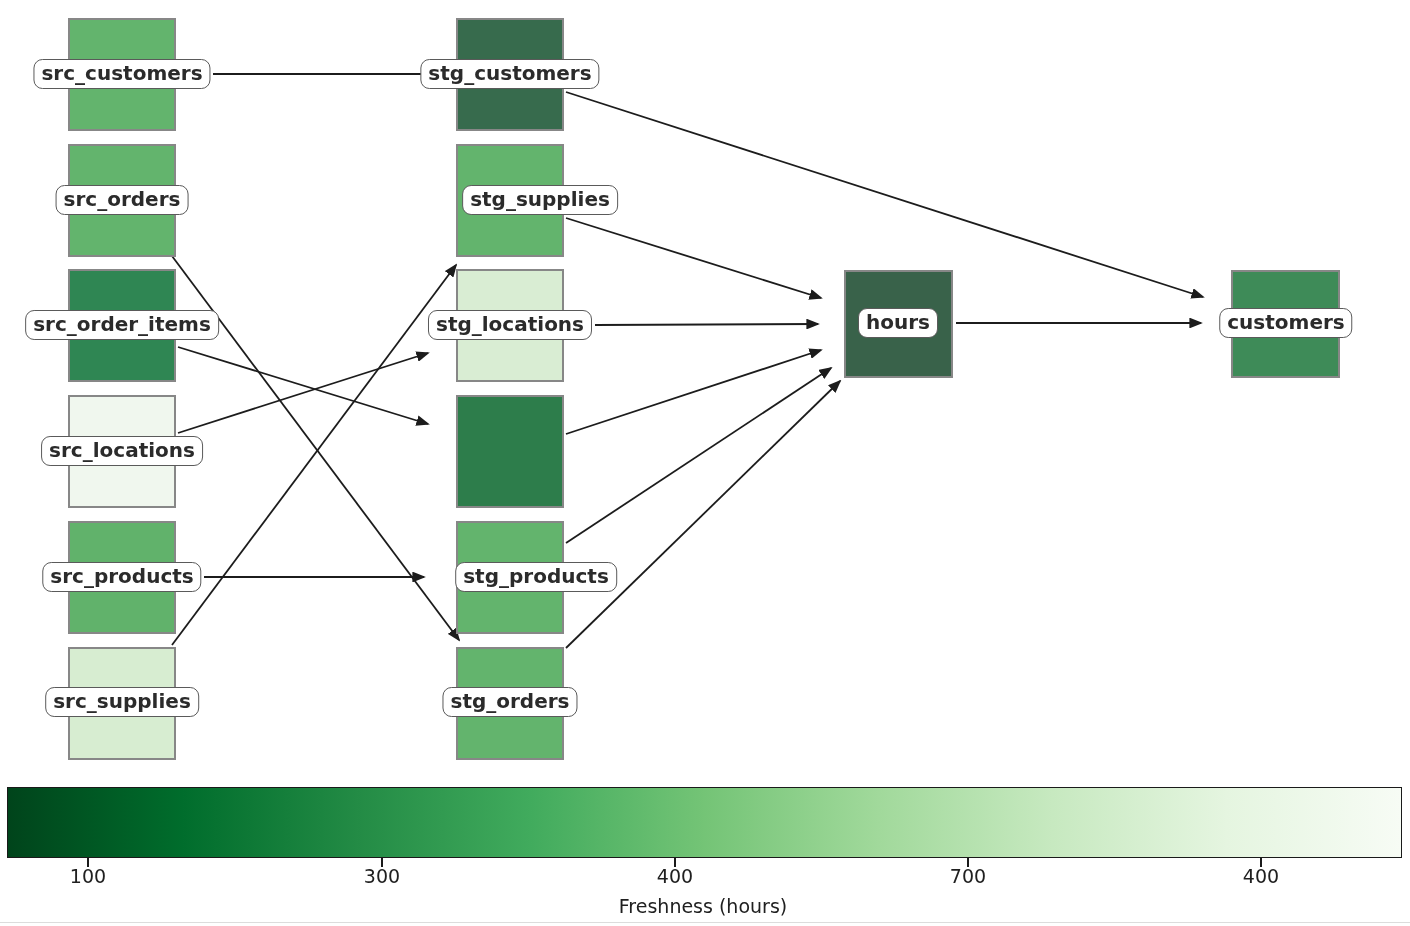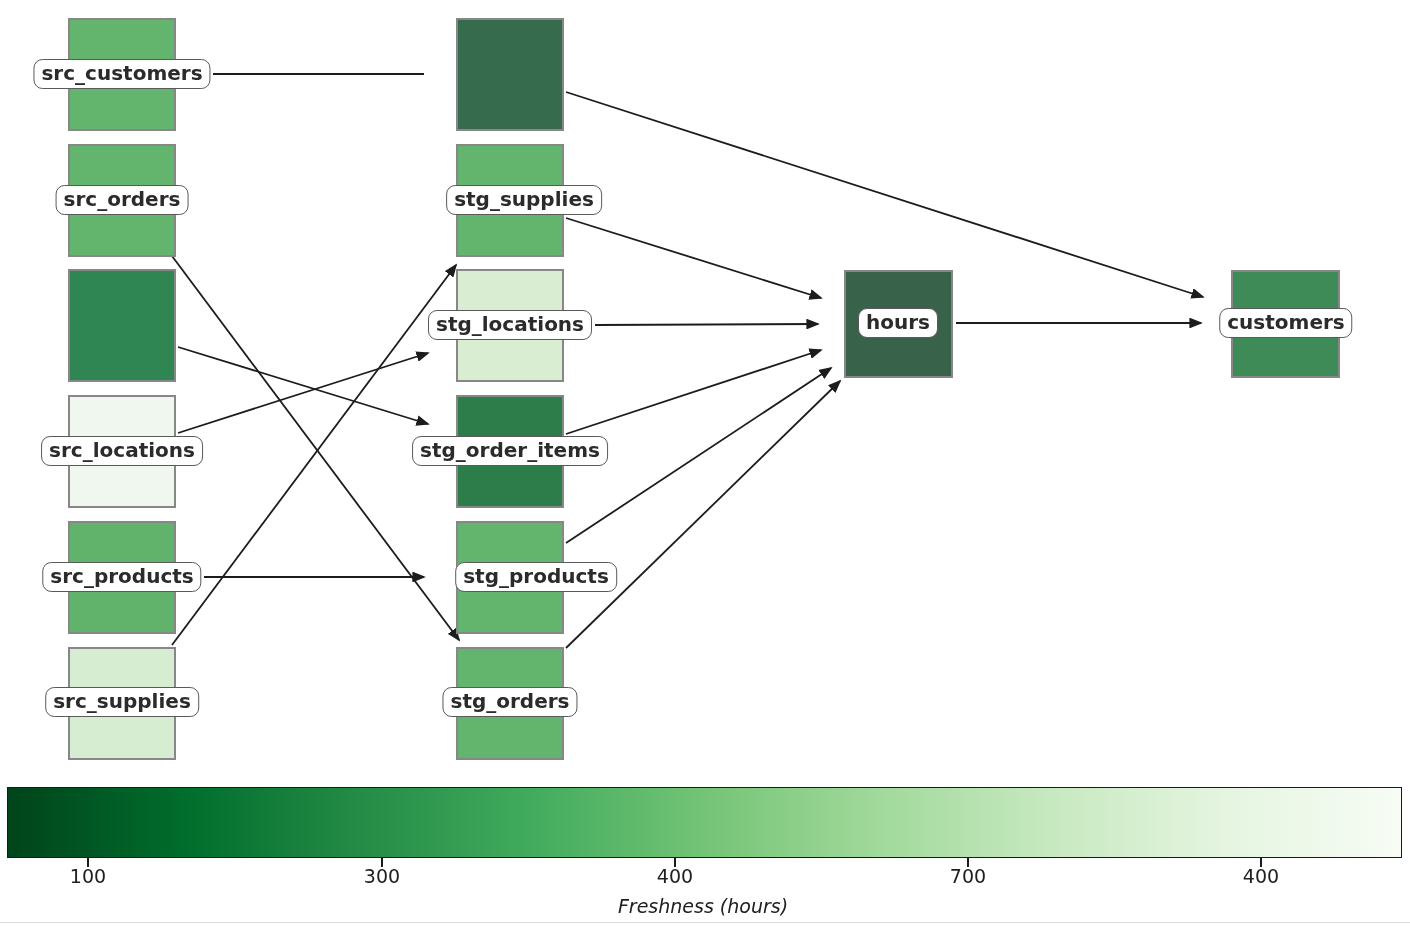--- a/index.html
+++ b/index.html
@@ -52,21 +52,20 @@
     font-size:19px;
     color:#202020;
   }
   .cb-axislabel{
     position:absolute;
     left:703px;top:895px;
     transform:translateX(-50%);
     font-size:19px;
     color:#202020;
     white-space:nowrap;
-    font-style:italic;
   }
   .bottom-hairline{
     position:absolute;
     left:0;top:922px;
     width:1410px;height:1px;
     background:#dcdcdc;
   }
 </style>
 </head>
 <body>
@@ -108,27 +107,28 @@
   <div class="node" style="left: 456px; top: 269px; background: rgb(217, 237, 211);"></div>
   <div class="node" style="left: 456px; top: 395px; background: rgb(45, 125, 75);"></div>
   <div class="node" style="left: 456px; top: 521px; background: rgb(99, 180, 109);"></div>
   <div class="node" style="left: 456px; top: 647px; background: rgb(99, 180, 109);"></div>
 
   <div class="node" style="left: 844px; top: 270px; width: 109px; height: 108px; background: rgb(57, 98, 74);"></div>
   <div class="node" style="left: 1231px; top: 270px; width: 109px; height: 108px; background: rgb(62, 139, 88);"></div>
 
   <div class="nlabel" style="left:122px;top:74px">src_customers</div>
   <div class="nlabel" style="left:122px;top:200px">src_orders</div>
+  <div class="nlabel" style="left:122px;top:325px">src_order_items</div>
   <div class="nlabel" style="left:122px;top:451px">src_locations</div>
   <div class="nlabel" style="left:122px;top:577px">src_products</div>
   <div class="nlabel" style="left:122px;top:702px">src_supplies</div>
 
-  <div class="nlabel" style="left:524px;top:200px">stg_supplies</div>
+  <div class="nlabel" style="left:510px;top:74px">stg_customers</div>
+  <div class="nlabel" style="left:540px;top:200px">stg_supplies</div>
   <div class="nlabel" style="left:510px;top:325px">stg_locations</div>
-  <div class="nlabel" style="left:510px;top:451px">stg_order_items</div>
   <div class="nlabel" style="left:536px;top:577px">stg_products</div>
   <div class="nlabel" style="left:510px;top:702px">stg_orders</div>
 
   <div class="nlabel" style="left:898px;top:323px">hours</div>
   <div class="nlabel" style="left:1286px;top:323px">customers</div>
 
   <div class="colorbar" style="background-image: linear-gradient(to right, rgb(0, 68, 27), rgb(0, 109, 44), rgb(35, 139, 69), rgb(65, 171, 93), rgb(116, 196, 118), rgb(161, 217, 155), rgb(199, 233, 192), rgb(229, 245, 224), rgb(247, 252, 245)); border-color: rgb(26, 26, 26);"></div>
 
   <div class="cb-tick" style="left:87px"></div>
   <div class="cb-tick" style="left:381px"></div>

